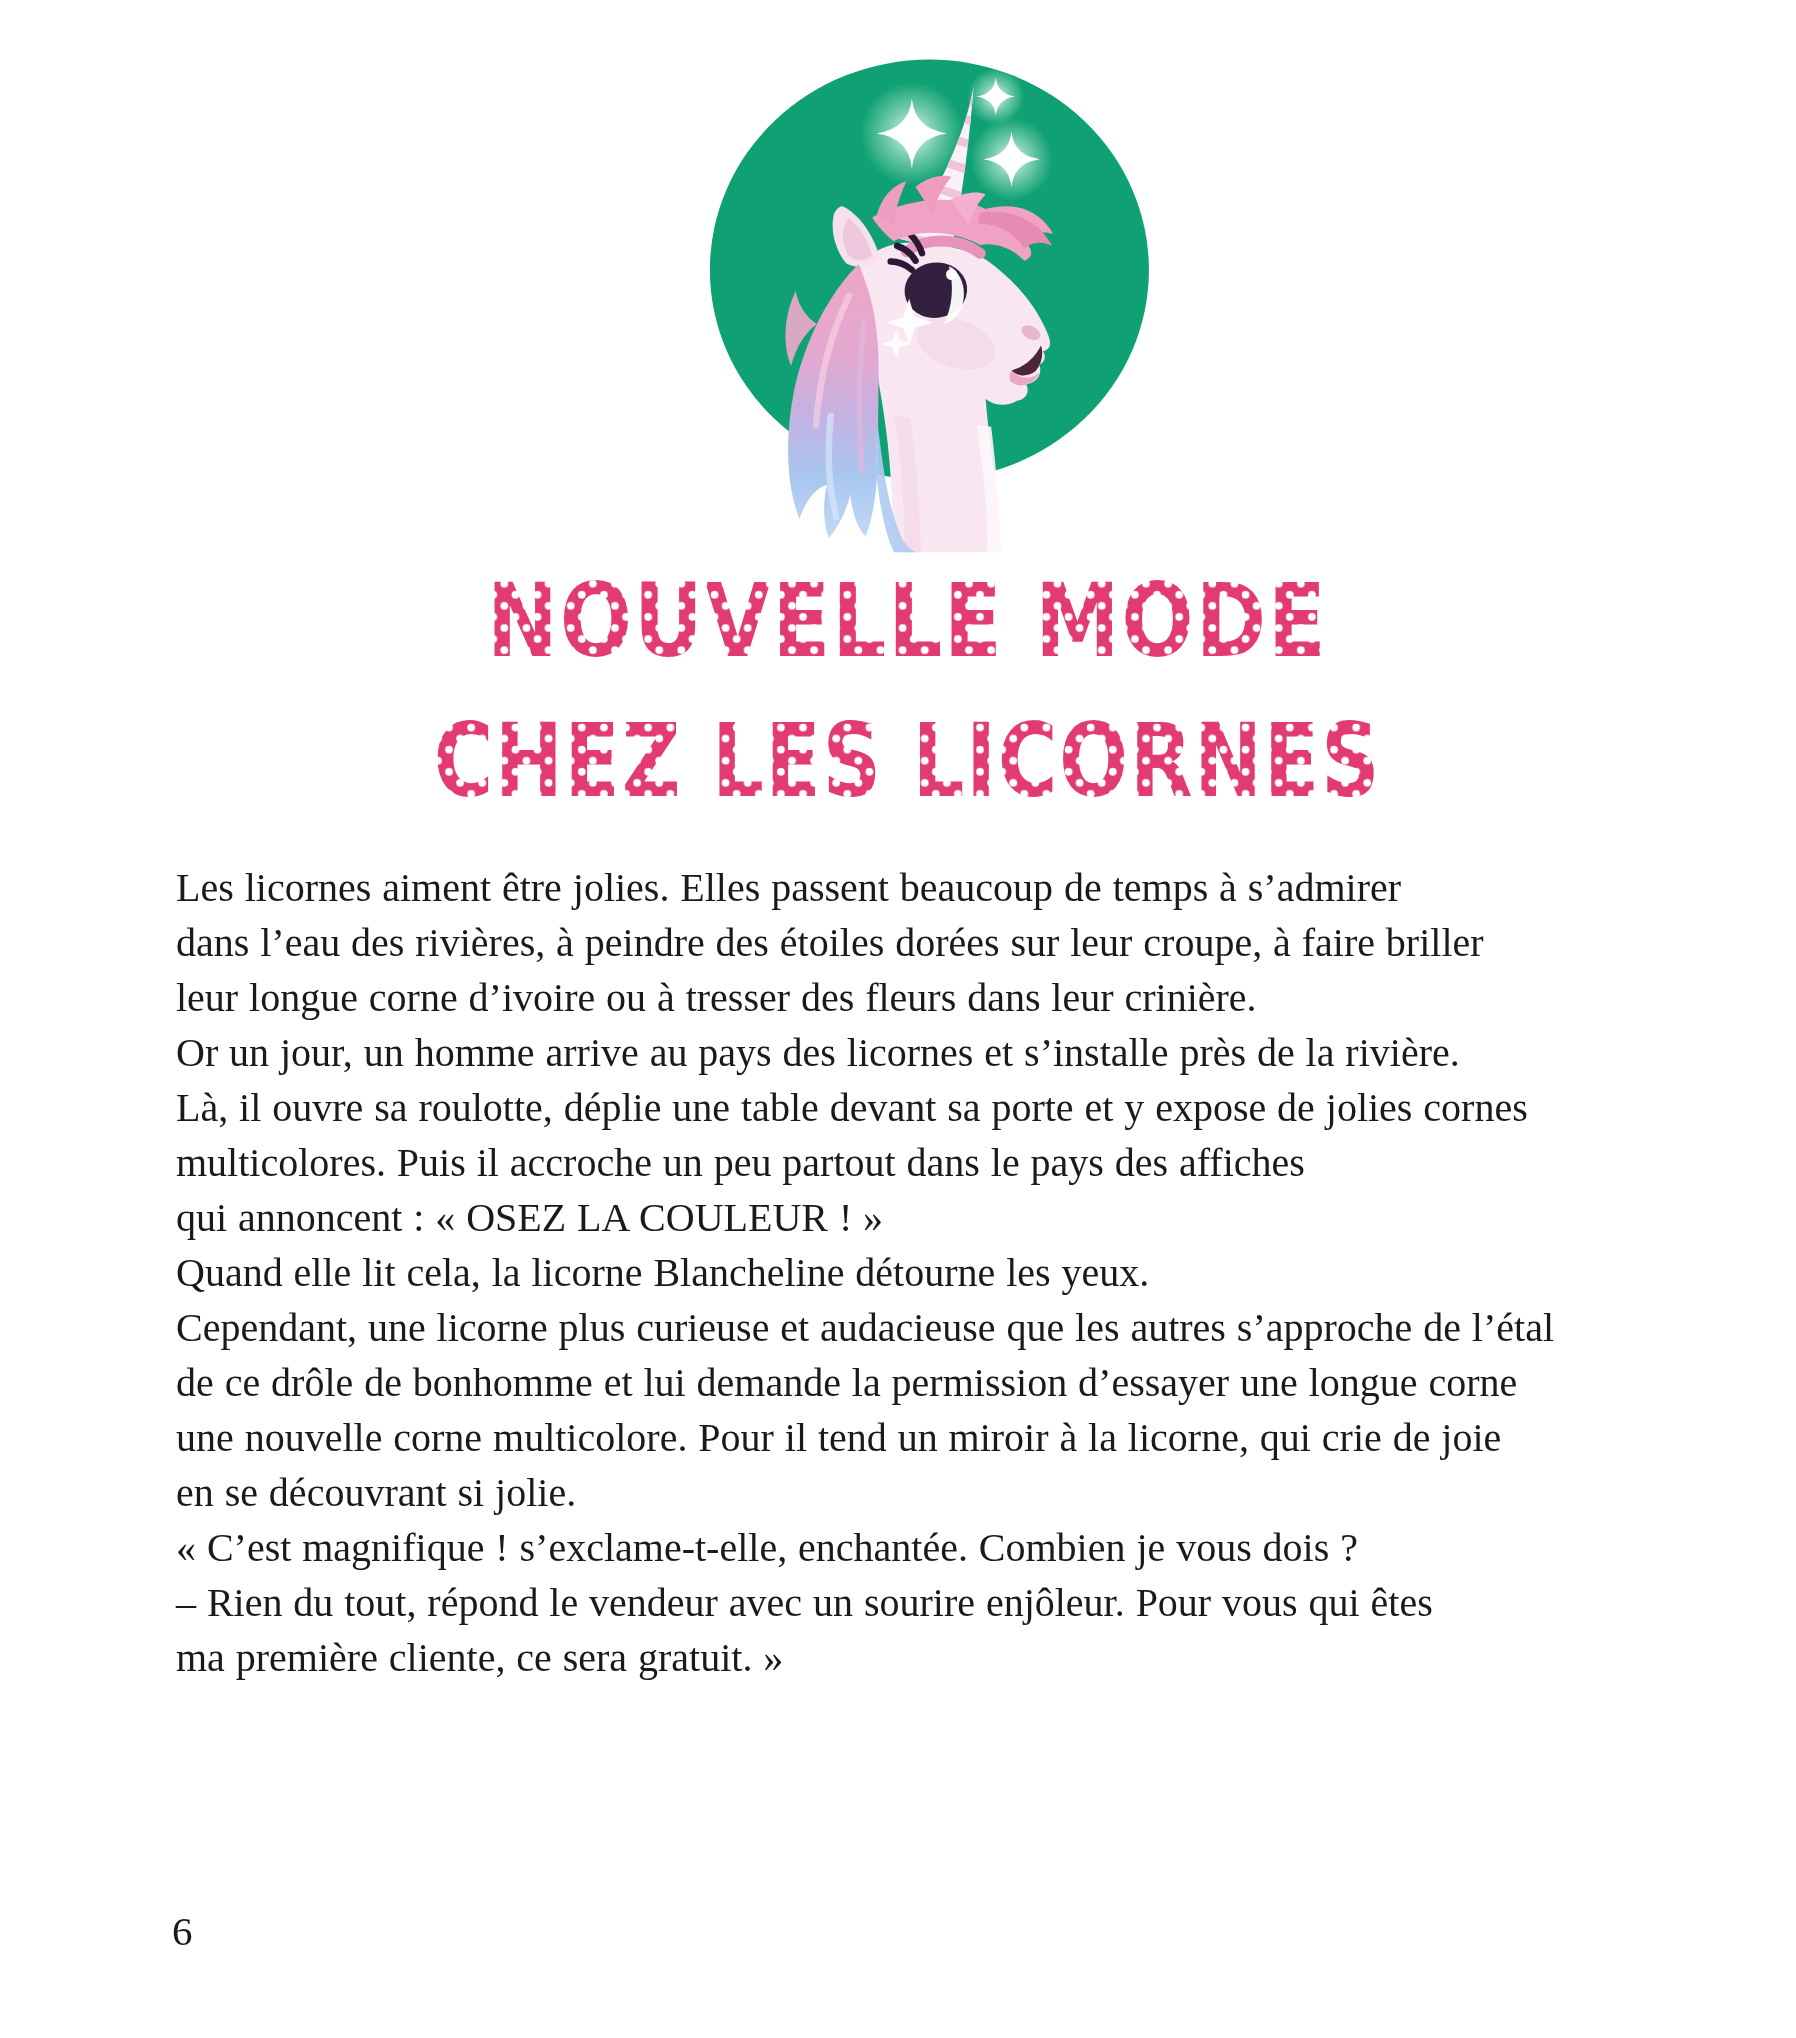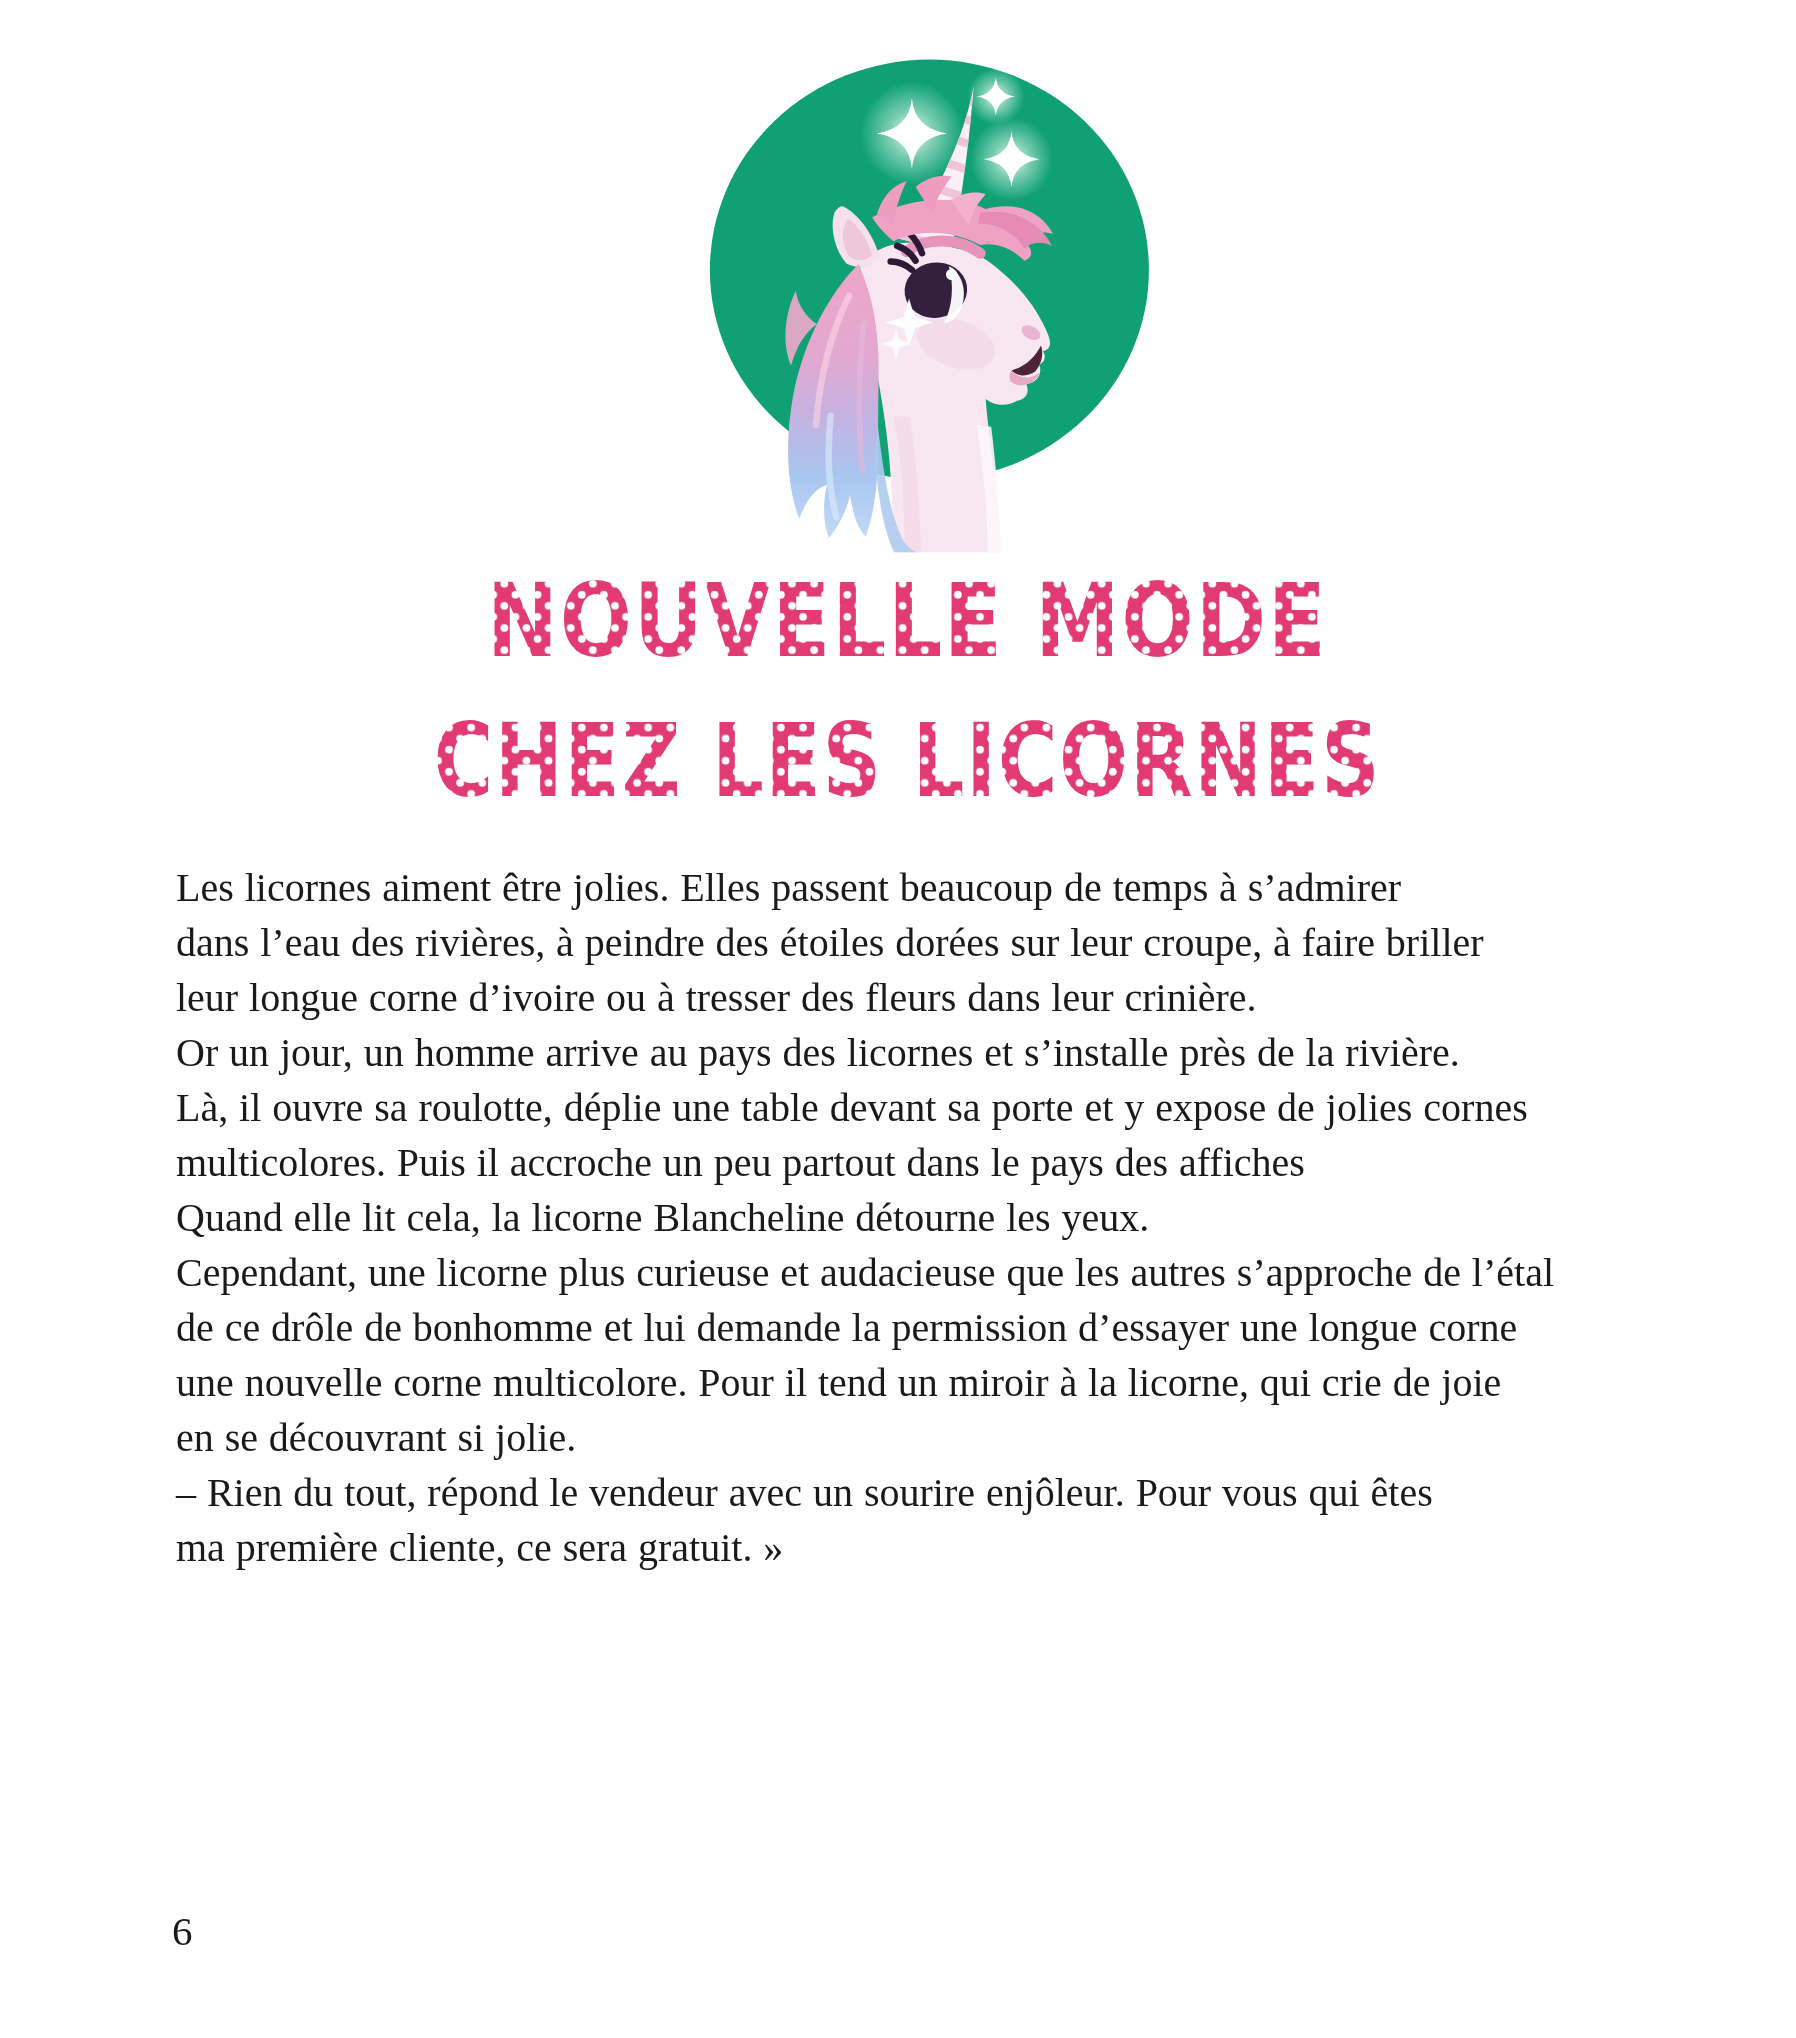--- a/index.html
+++ b/index.html
@@ -195,25 +195,27 @@
     <text class="title-line" x="983" y="272" text-anchor="middle" textLength="1028" lengthAdjust="spacingAndGlyphs" fill="url(#titleDots) #E23A72">CHEZ LES LICORNES</text>
   </svg>
 
   <div class="story">
     <div class="line">Les licornes aiment être jolies. Elles passent beaucoup de temps à s’admirer</div>
     <div class="line">dans l’eau des rivières, à peindre des étoiles dorées sur leur croupe, à faire briller</div>
     <div class="line">leur longue corne d’ivoire ou à tresser des fleurs dans leur crinière.</div>
     <div class="line">Or un jour, un homme arrive au pays des licornes et s’installe près de la rivière.</div>
     <div class="line">Là, il ouvre sa roulotte, déplie une table devant sa porte et y expose de jolies cornes</div>
     <div class="line">multicolores. Puis il accroche un peu partout dans le pays des affiches</div>
+    <div class="line">qui annoncent : « OSEZ LA COULEUR ! »</div>
     <div class="line">Quand elle lit cela, la licorne Blancheline détourne les yeux.</div>
     <div class="line">Cependant, une licorne plus curieuse et audacieuse que les autres s’approche de l’étal</div>
     <div class="line">de ce drôle de bonhomme et lui demande la permission d’essayer une longue corne</div>
     <div class="line">une nouvelle corne multicolore. Pour il tend un miroir à la licorne, qui crie de joie</div>
     <div class="line">en se découvrant si jolie.</div>
+    <div class="line">« C’est magnifique ! s’exclame-t-elle, enchantée. Combien je vous dois ?</div>
     <div class="line">– Rien du tout, répond le vendeur avec un sourire enjôleur. Pour vous qui êtes</div>
     <div class="line">ma première cliente, ce sera gratuit. »</div>
   </div>
 
   <div class="page-number">6</div>
 
 </div>
 
 
 </body></html>

